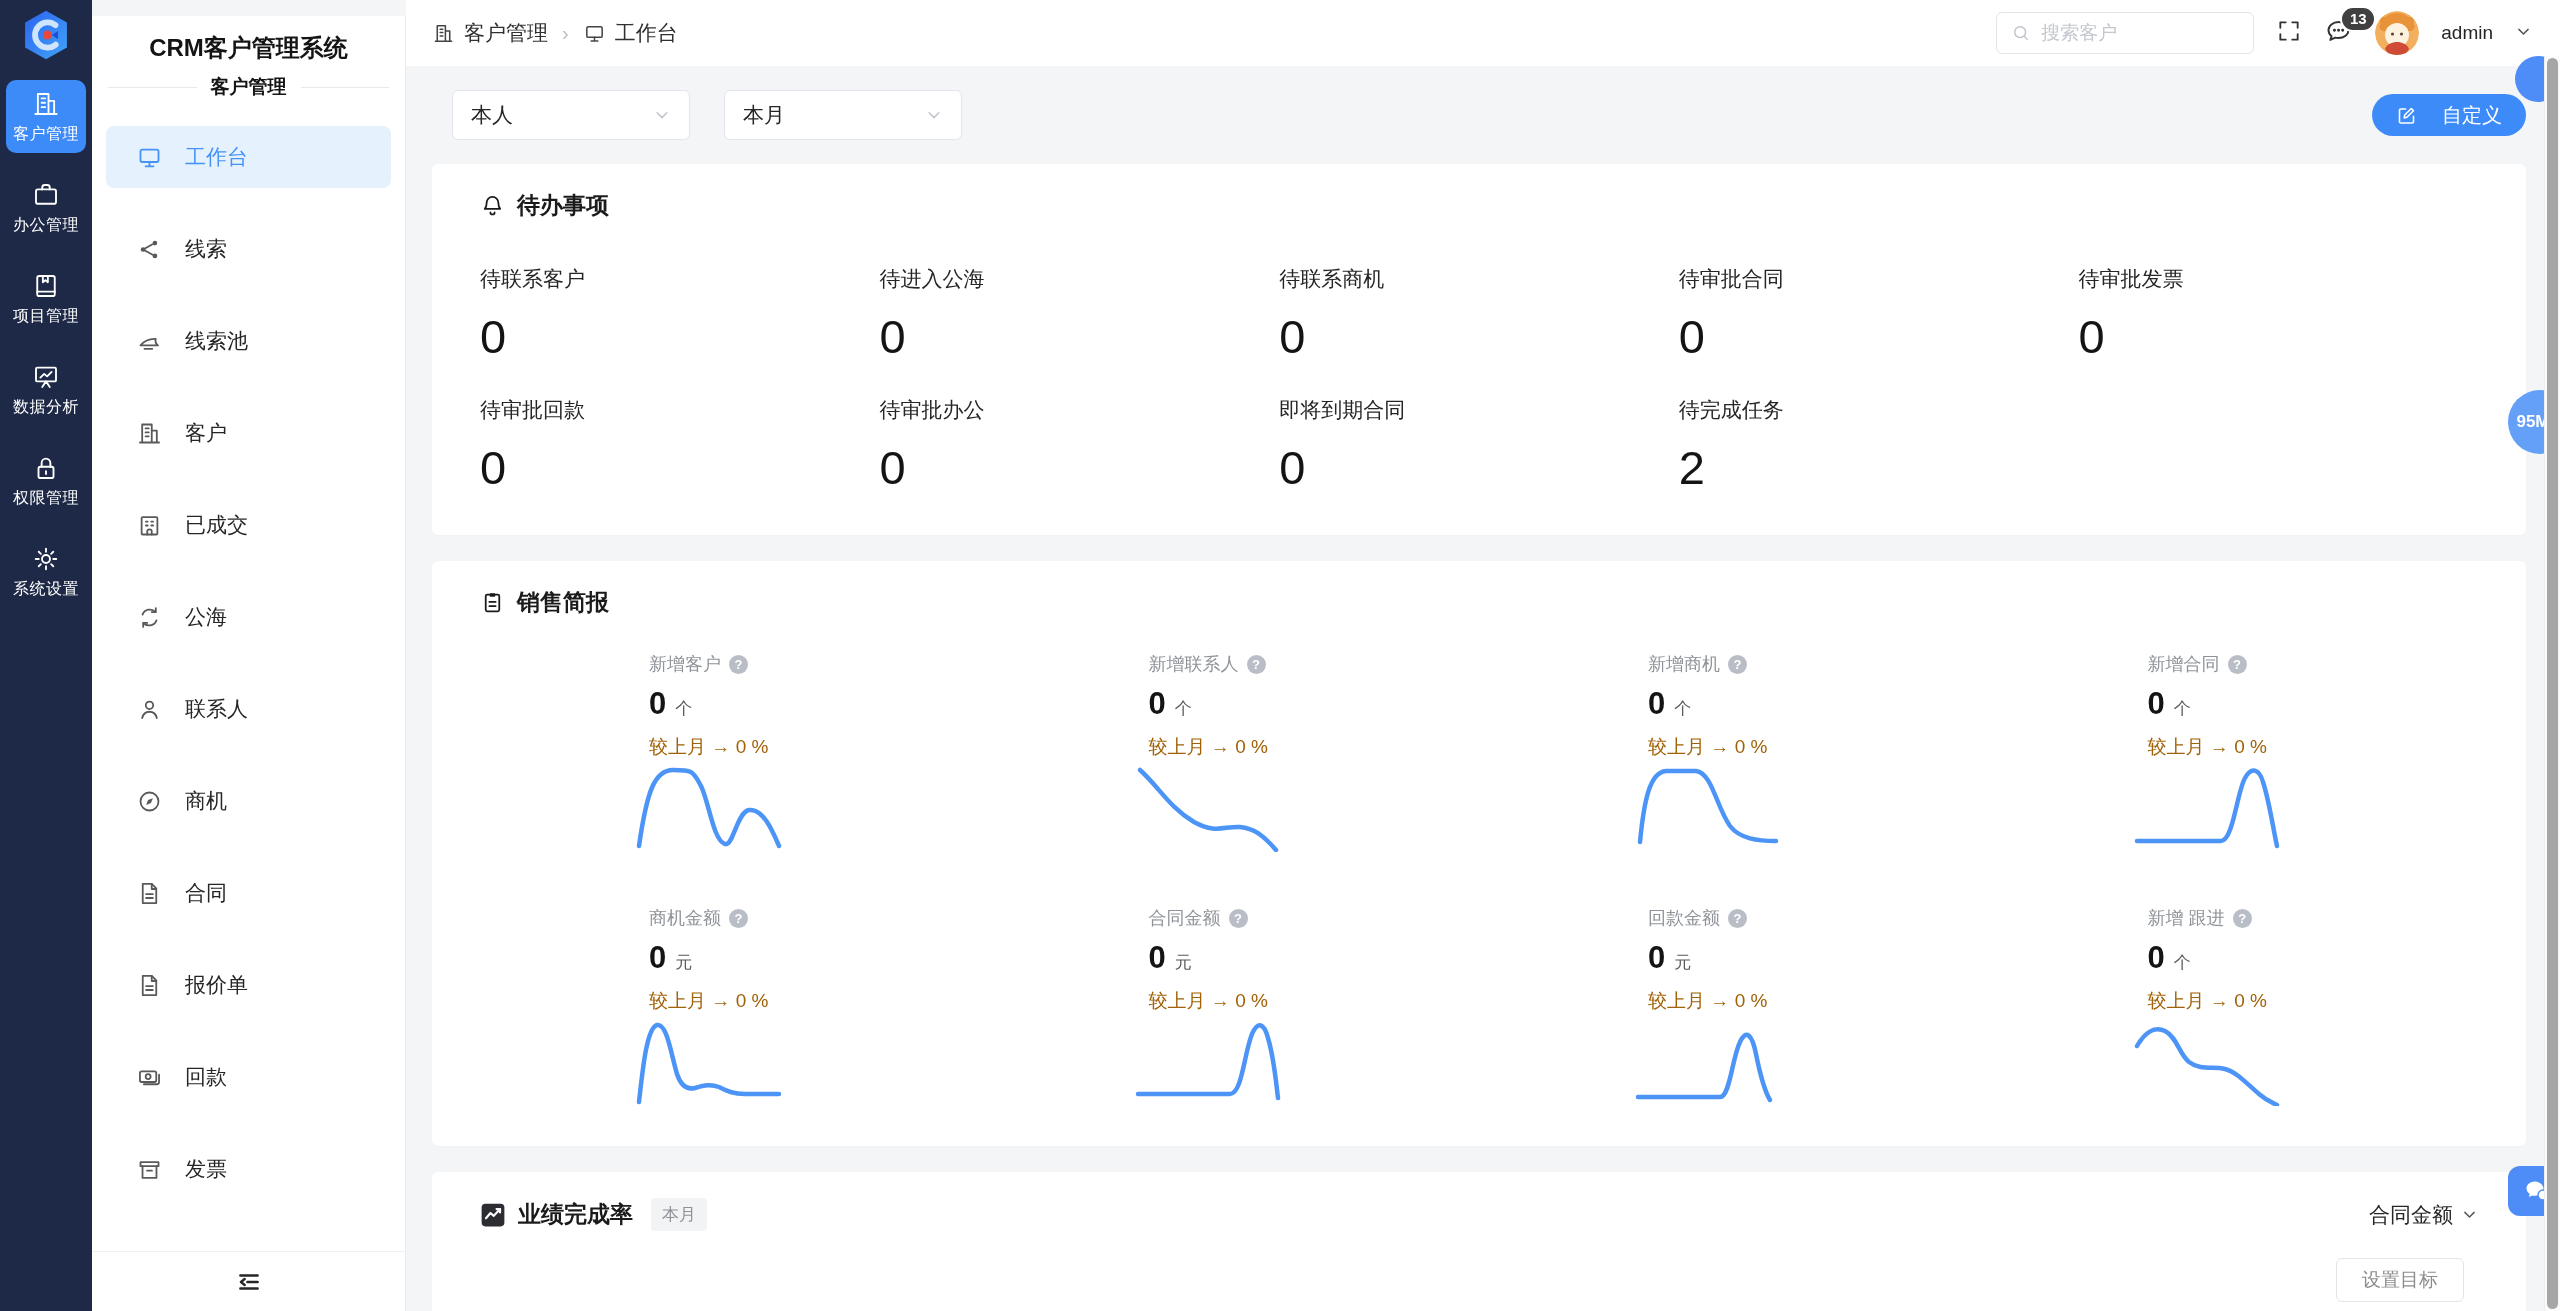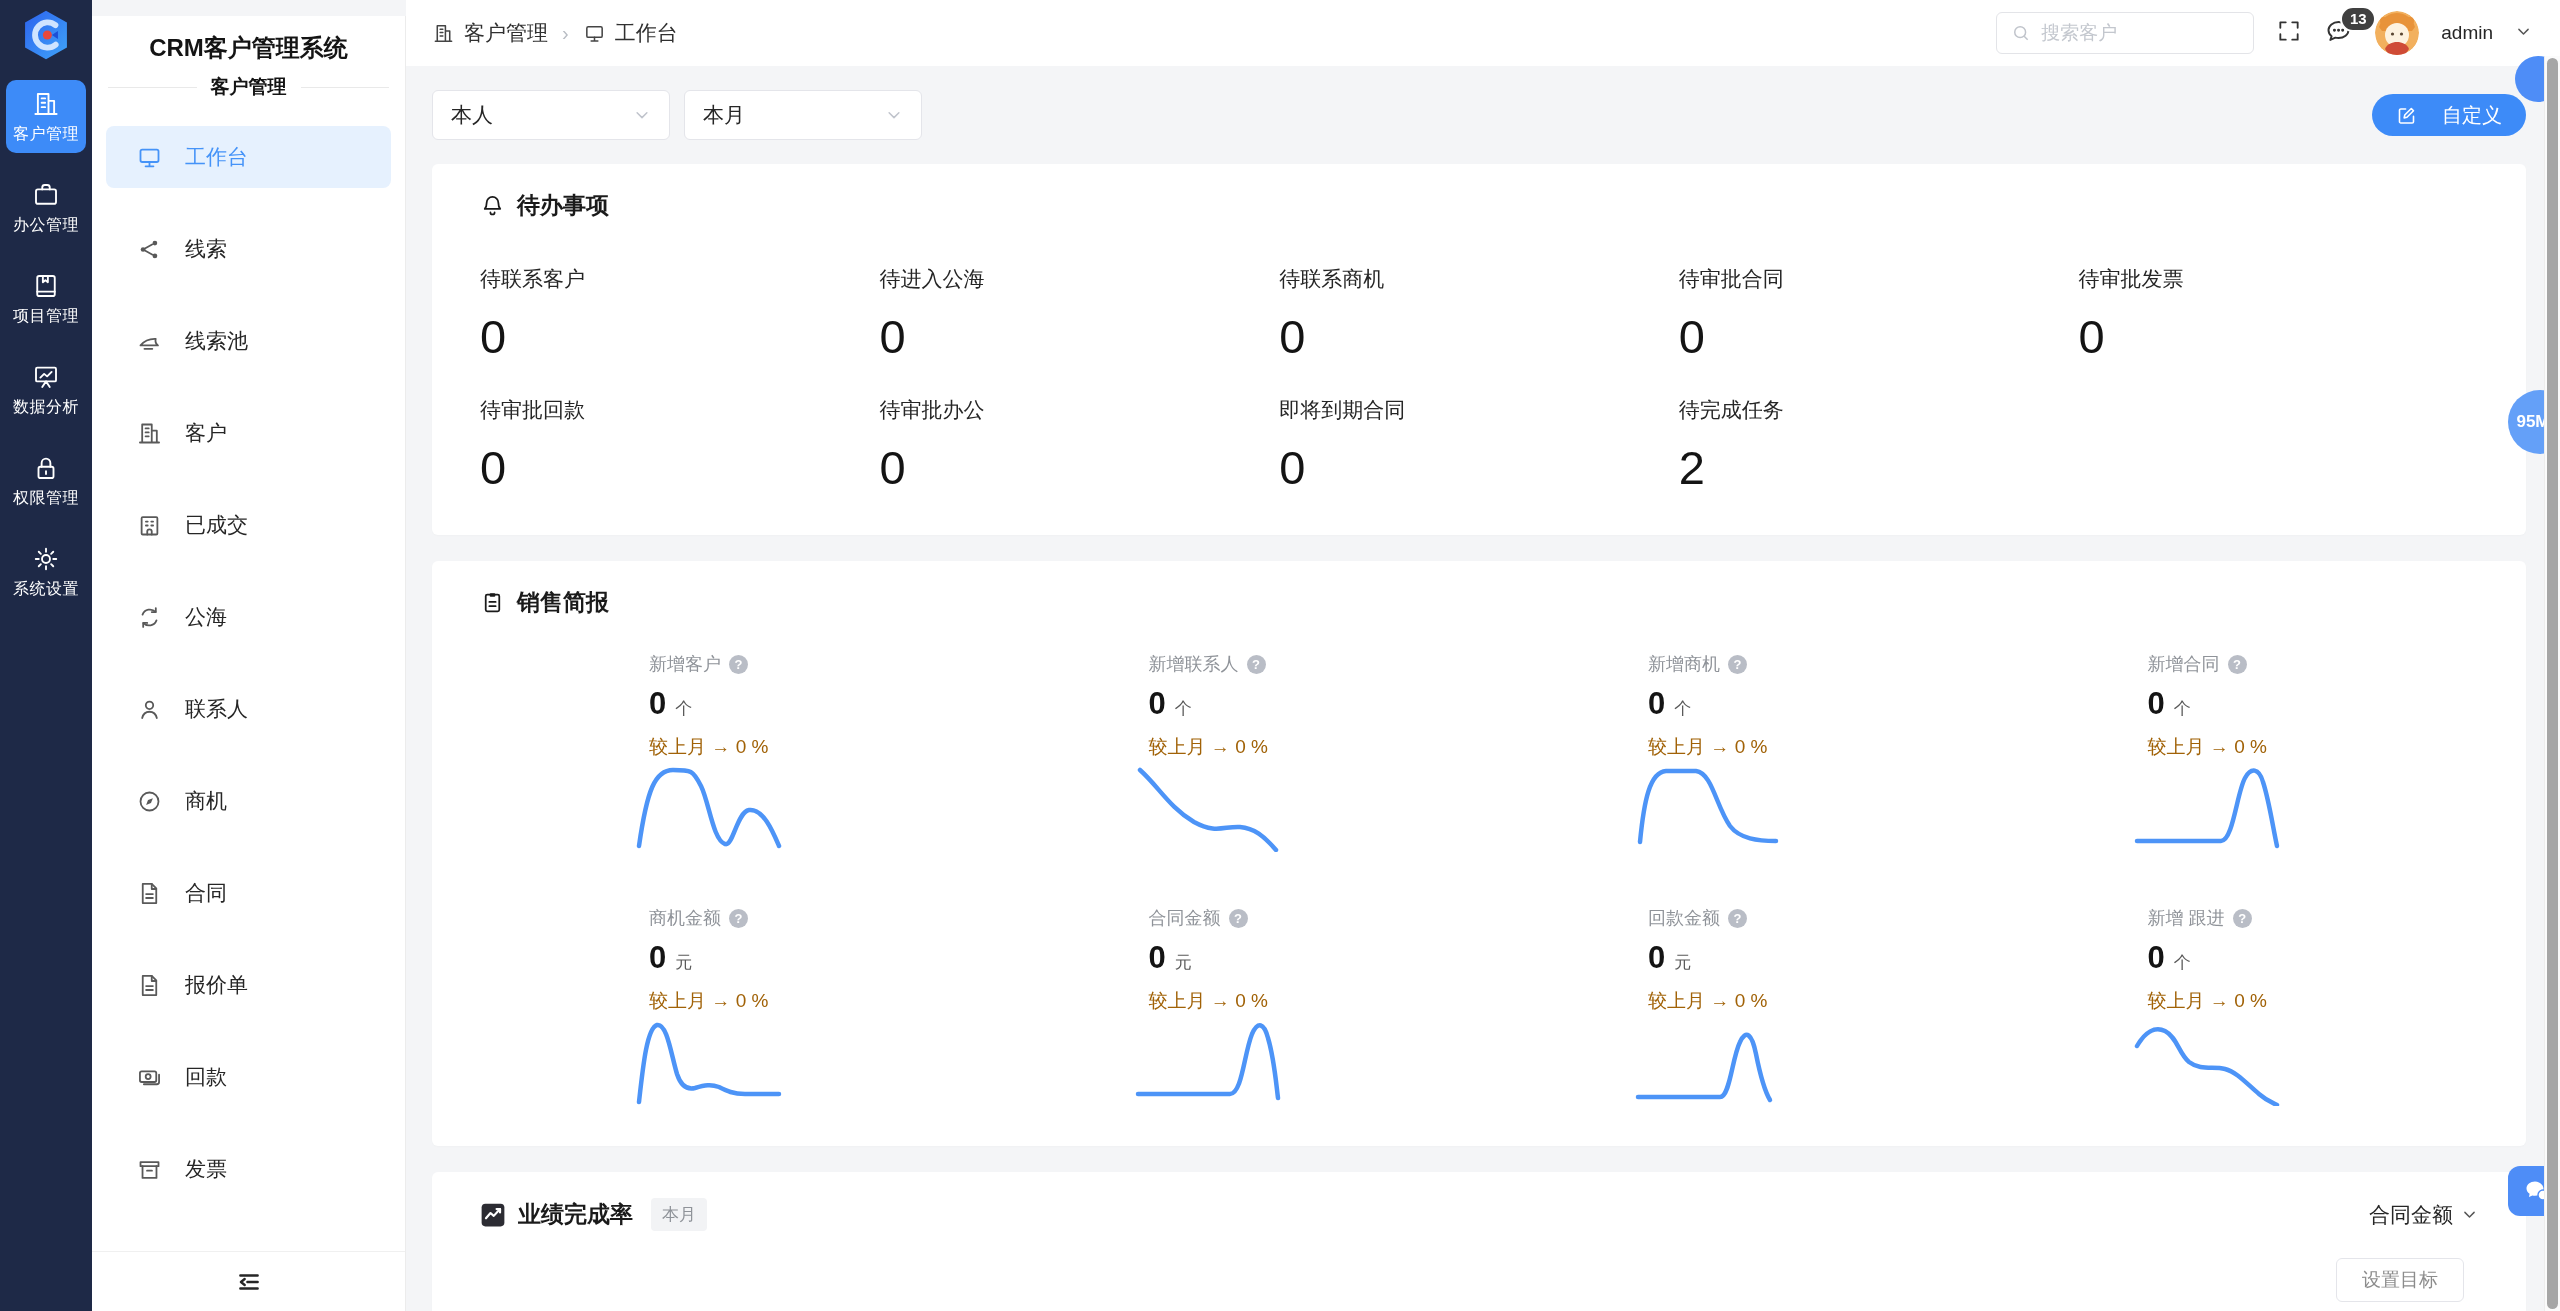--- a/index.html
+++ b/index.html
@@ -47,21 +47,21 @@
   .notif svg { width:29px; height:29px; stroke:#333; fill:none; stroke-width:1.6; stroke-linecap:round; stroke-linejoin:round; }
   .badge { position:absolute; top:-11px; left:16px; min-width:36px; height:26px; background:#404040; border:2px solid #fff; border-radius:13px; color:#fff; font-size:15px; font-weight:bold; display:flex; align-items:center; justify-content:center; padding:0 6px; }
   .avatar { width:44px; height:44px; border-radius:50%; overflow:hidden; flex:none; cursor:pointer; }
   .username { font-size:19px; color:#262626; }
   .chev svg { width:17px; height:17px; stroke:#555; fill:none; stroke-width:2; stroke-linecap:round; stroke-linejoin:round; }
 
   .content { position:absolute; left:0; right:0; top:66px; bottom:0; padding:24px 34px 0 26px; }
 
   
   .filters { display:flex; align-items:center; margin-bottom:24px; }
-  .select { width:238px; height:50px; background:#fff; border:1px solid #e4e5ea; border-radius:6px; display:flex; align-items:center; justify-content:space-between; padding:0 18px; font-size:21px; color:#262626; margin-right:14px; cursor:pointer; }
+  .select { width:238px; height:50px; background:#fff; border:1px solid #e4e5ea; border-radius:6px; display:flex; align-items:center; justify-content:space-between; padding:0 18px; font-size:21px; color:#262626; margin-right:14px; cursor:pointer;margin-left:20px; }
   .select svg { width:18px; height:18px; stroke:#c0c4cc; fill:none; stroke-width:2; stroke-linecap:round; stroke-linejoin:round; }
   .customize { margin-left:auto; height:42px; padding:0 24px; border:none; border-radius:21px; background:#3d8bf8; color:#fff; font-size:20px; display:flex; align-items:center; gap:25px; cursor:pointer; font-family:inherit; }
   .customize svg { width:21px; height:21px; stroke:#fff; fill:none; stroke-width:1.8; stroke-linecap:round; stroke-linejoin:round; }
 
   
   .card { background:#fff; border-radius:6px; margin-bottom:26px; padding:26px 48px 40px; box-shadow:0 1px 2px rgba(0,0,0,.02); }
   .card-head { display:flex; align-items:center; gap:12px; }
   .card-title { font-size:23px; font-weight:bold; color:#1a1a1a; }
   .card-head svg.line-ic { width:25px; height:25px; stroke:#1a1a1a; fill:none; stroke-width:1.7; stroke-linecap:round; stroke-linejoin:round; }
 

